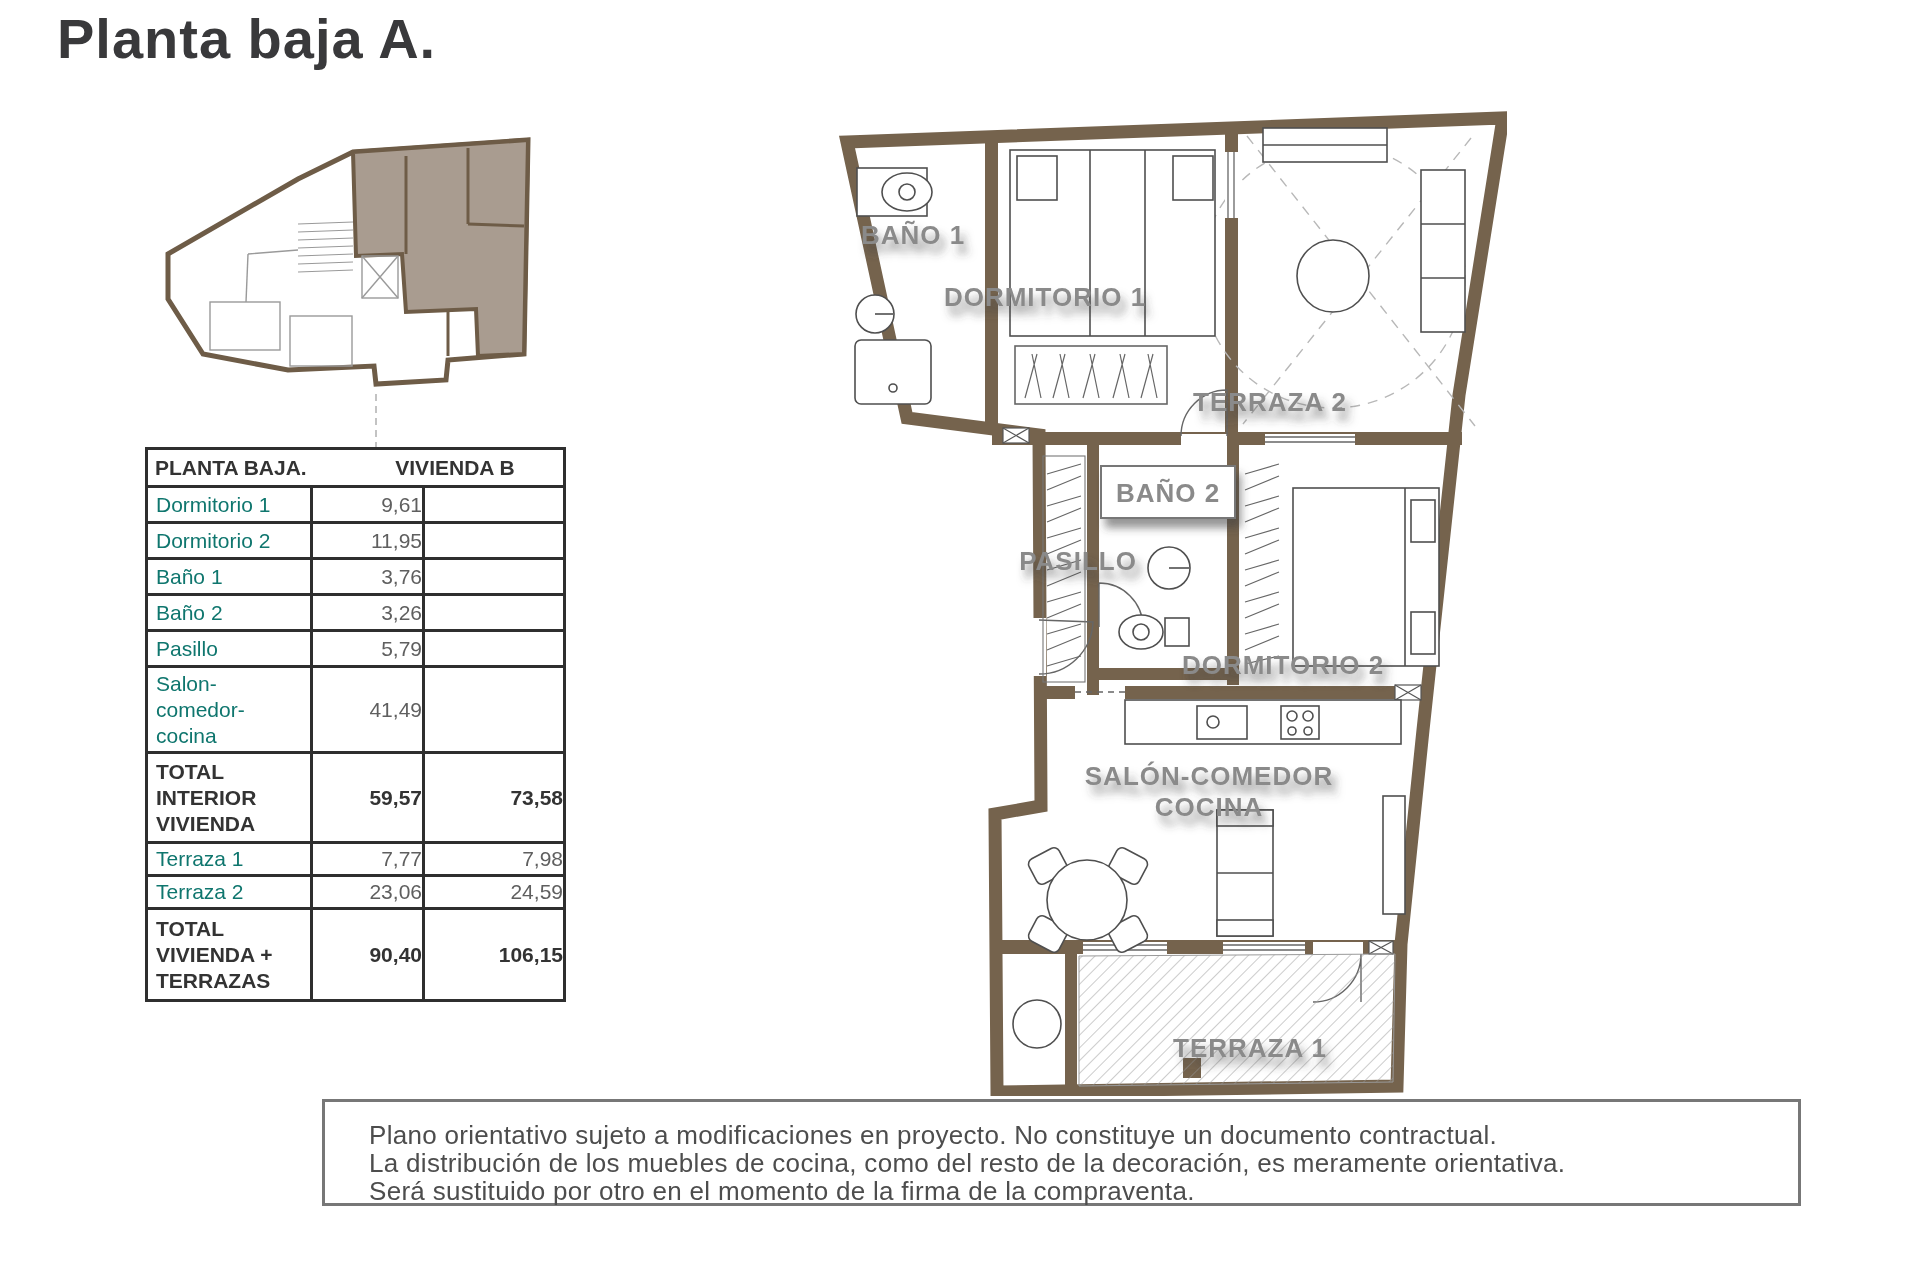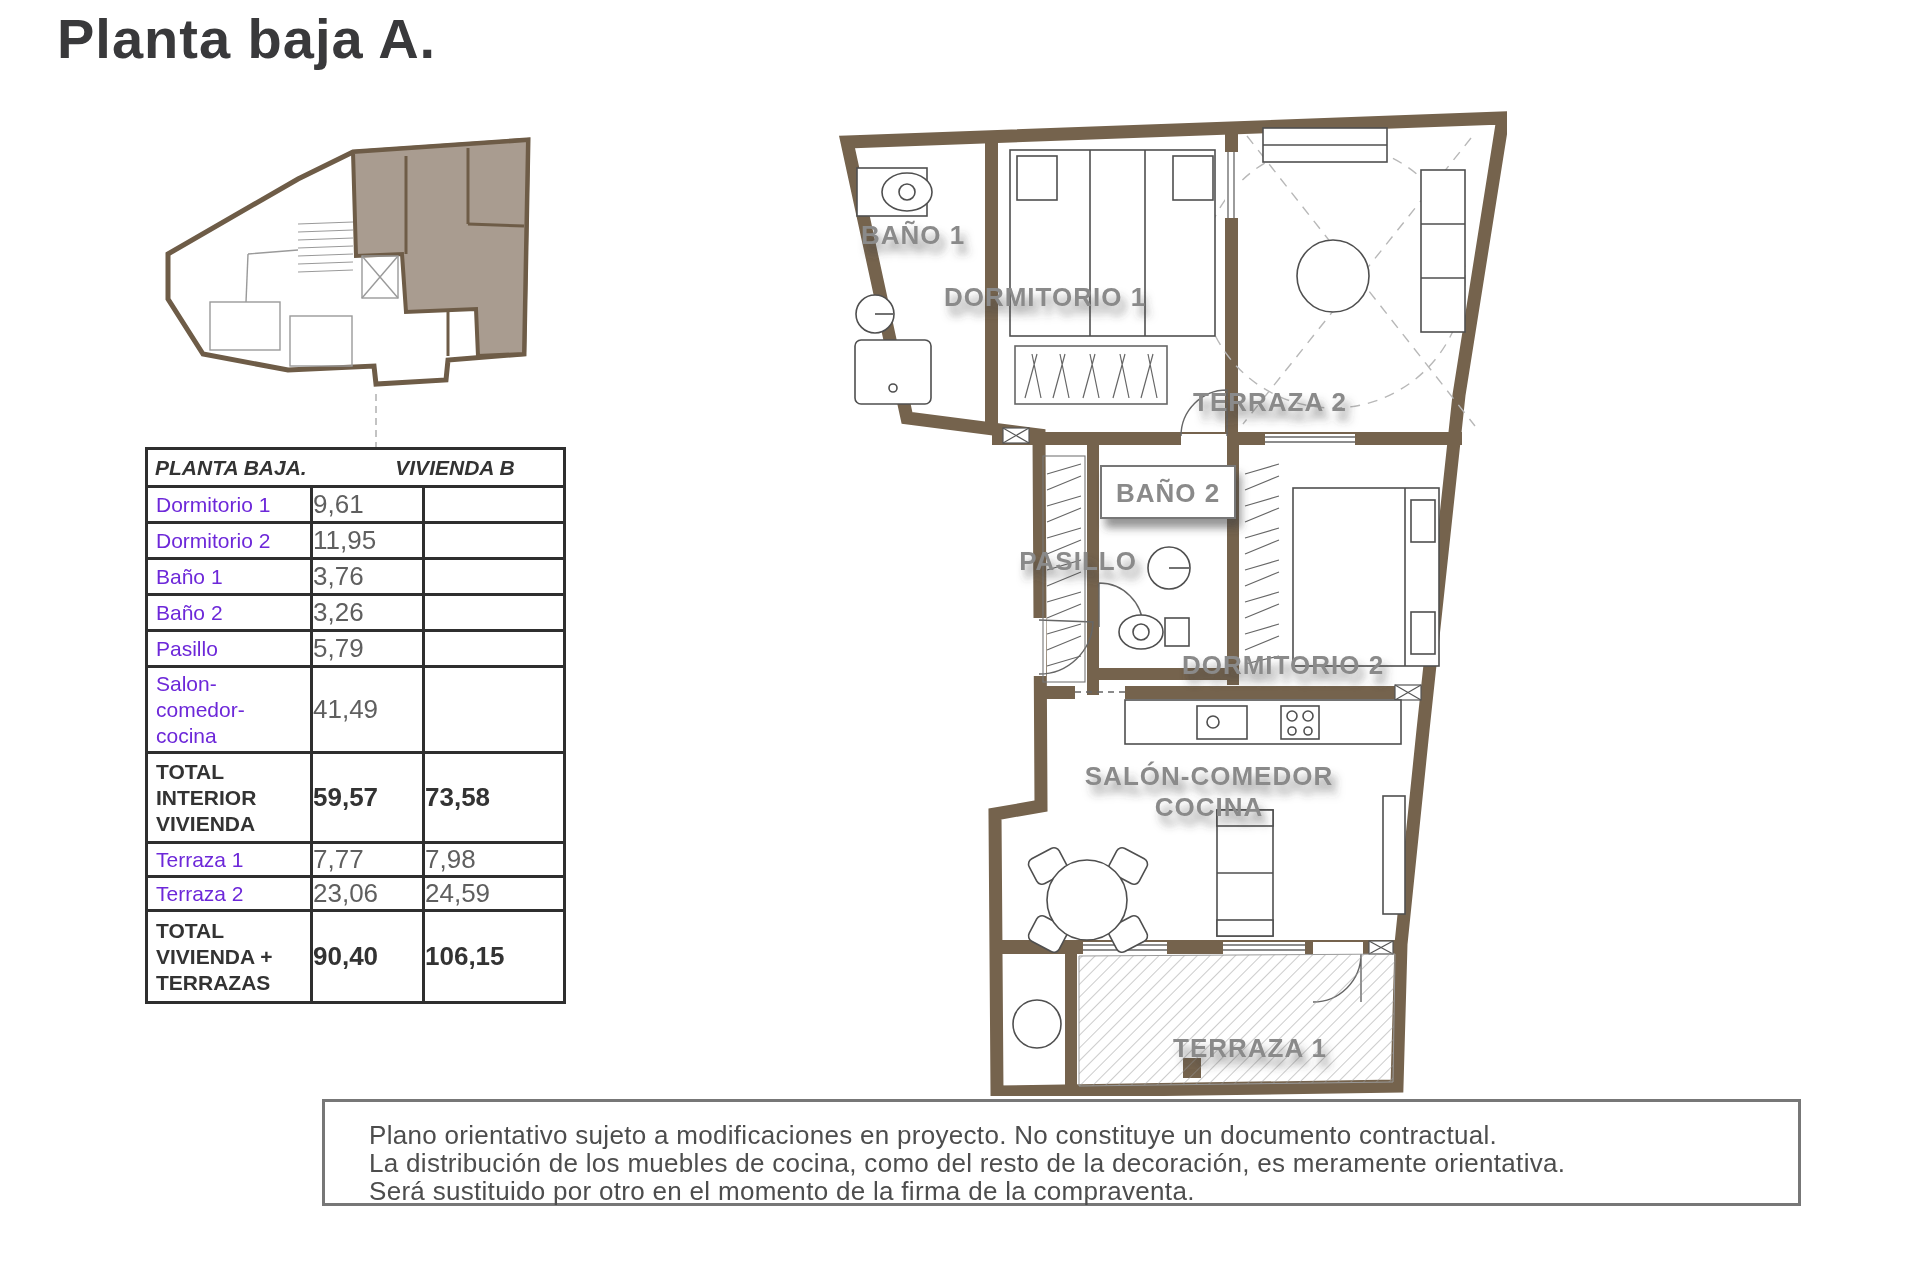--- a/index.html
+++ b/index.html
@@ -7,31 +7,31 @@
           font-family:"Liberation Sans",sans-serif;}
   #title{position:absolute;left:57px;top:6px;font-size:56px;font-weight:700;
          color:#39393b;letter-spacing:1px;text-align:right;}
   
   #area-table{position:absolute;left:145px;top:447px;width:418px;border-collapse:collapse;
               table-layout:fixed;}
   #area-table td,#area-table th{border:3px solid #2f2f2f;padding:0;vertical-align:middle;
               font-family:"Liberation Sans",sans-serif;}
   .th{font-size:20px;font-weight:700;color:#3b3b3b;text-align:center;line-height:24px;}
   .h-row{height:58px;}
-  .sec-row{height:35px;position:relative;font-style:italic;}
+  .sec-row{height:35px;position:relative;}
   .sec-left{position:absolute;left:7px;top:50%;transform:translateY(-50%);
             font-size:21px;font-weight:700;color:#333;}
   .sec-right{position:absolute;left:182px;width:250px;top:50%;transform:translateY(-50%);
             text-align:center;font-size:21px;font-weight:700;color:#333;}
   .r{height:36px;}
   .r3{height:86px;}
   .r3b{height:90px;}
   .r3c{height:92px;}
-  .name{font-size:21px;color:#6d28d9;padding-left:8px !important;text-align:left;line-height:26px;}
-  .num{font-size:26px;color:#5f5f5f;text-align:left;}
+  .name{font-size:21px;color:#0f766e;padding-left:8px !important;text-align:left;line-height:26px;}
+  .num{font-size:21px;color:#5f5f5f;text-align:right;}
   .bold .name,.bold .num{font-weight:700;color:#333;}
   .ln{display:block;}
   
   #disclaimer{position:absolute;left:322px;top:1099px;width:1429px;height:82px;
               border:3px solid #777;padding-left:44px;padding-top:19px;
               font-size:26px;line-height:28px;color:#4d4d4d;letter-spacing:0.3px;}
   
   .room-label{font-family:"Liberation Sans",sans-serif;font-weight:700;fill:#8a8a8a;
               letter-spacing:1px;}
 </style>

